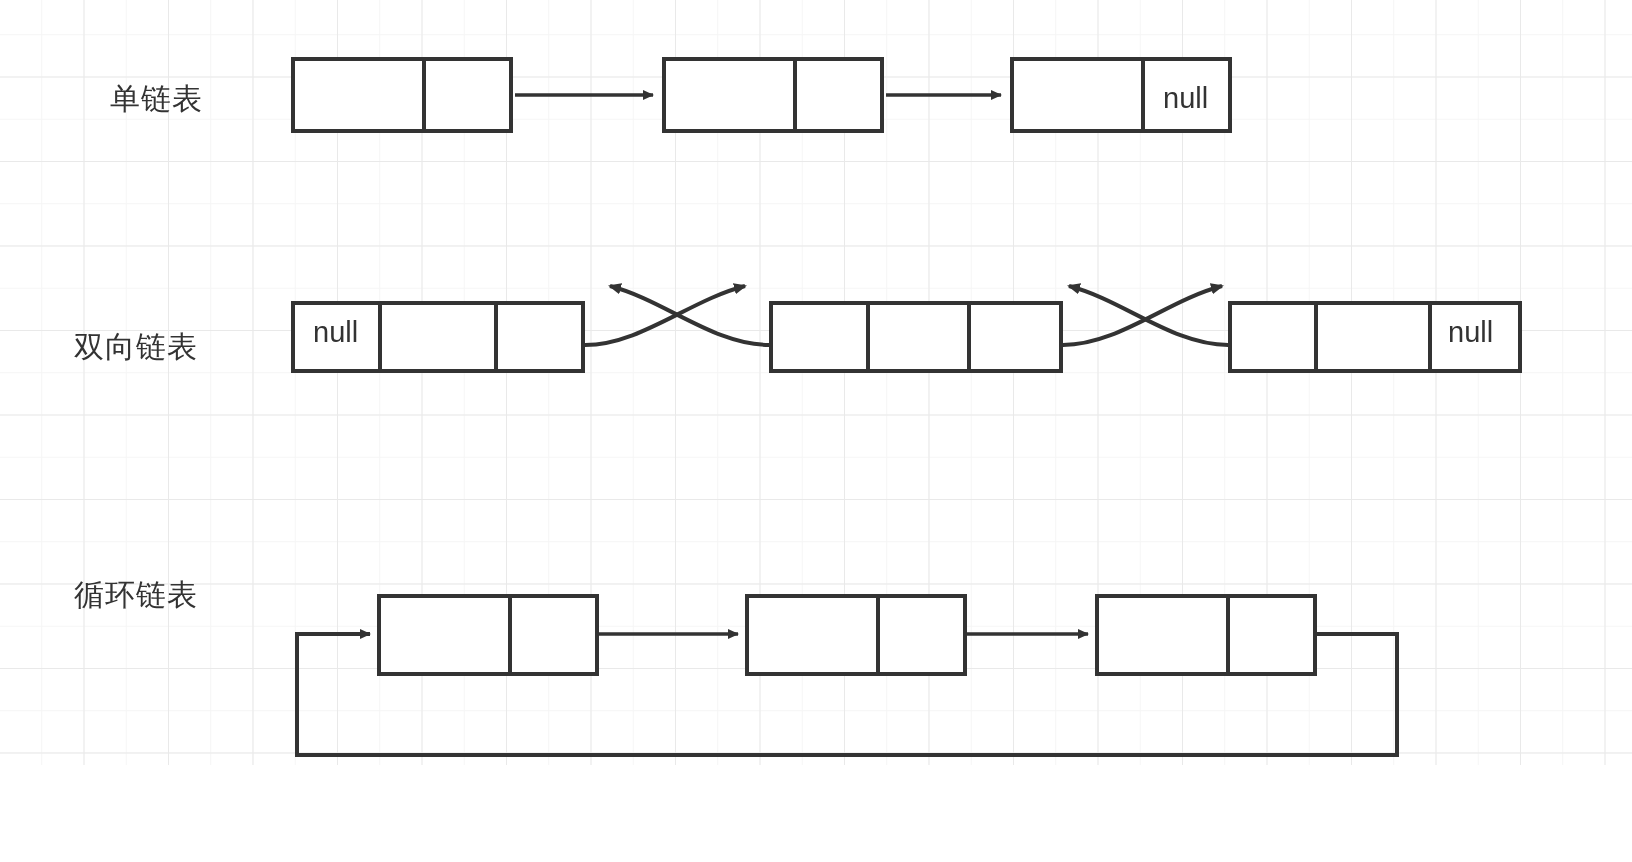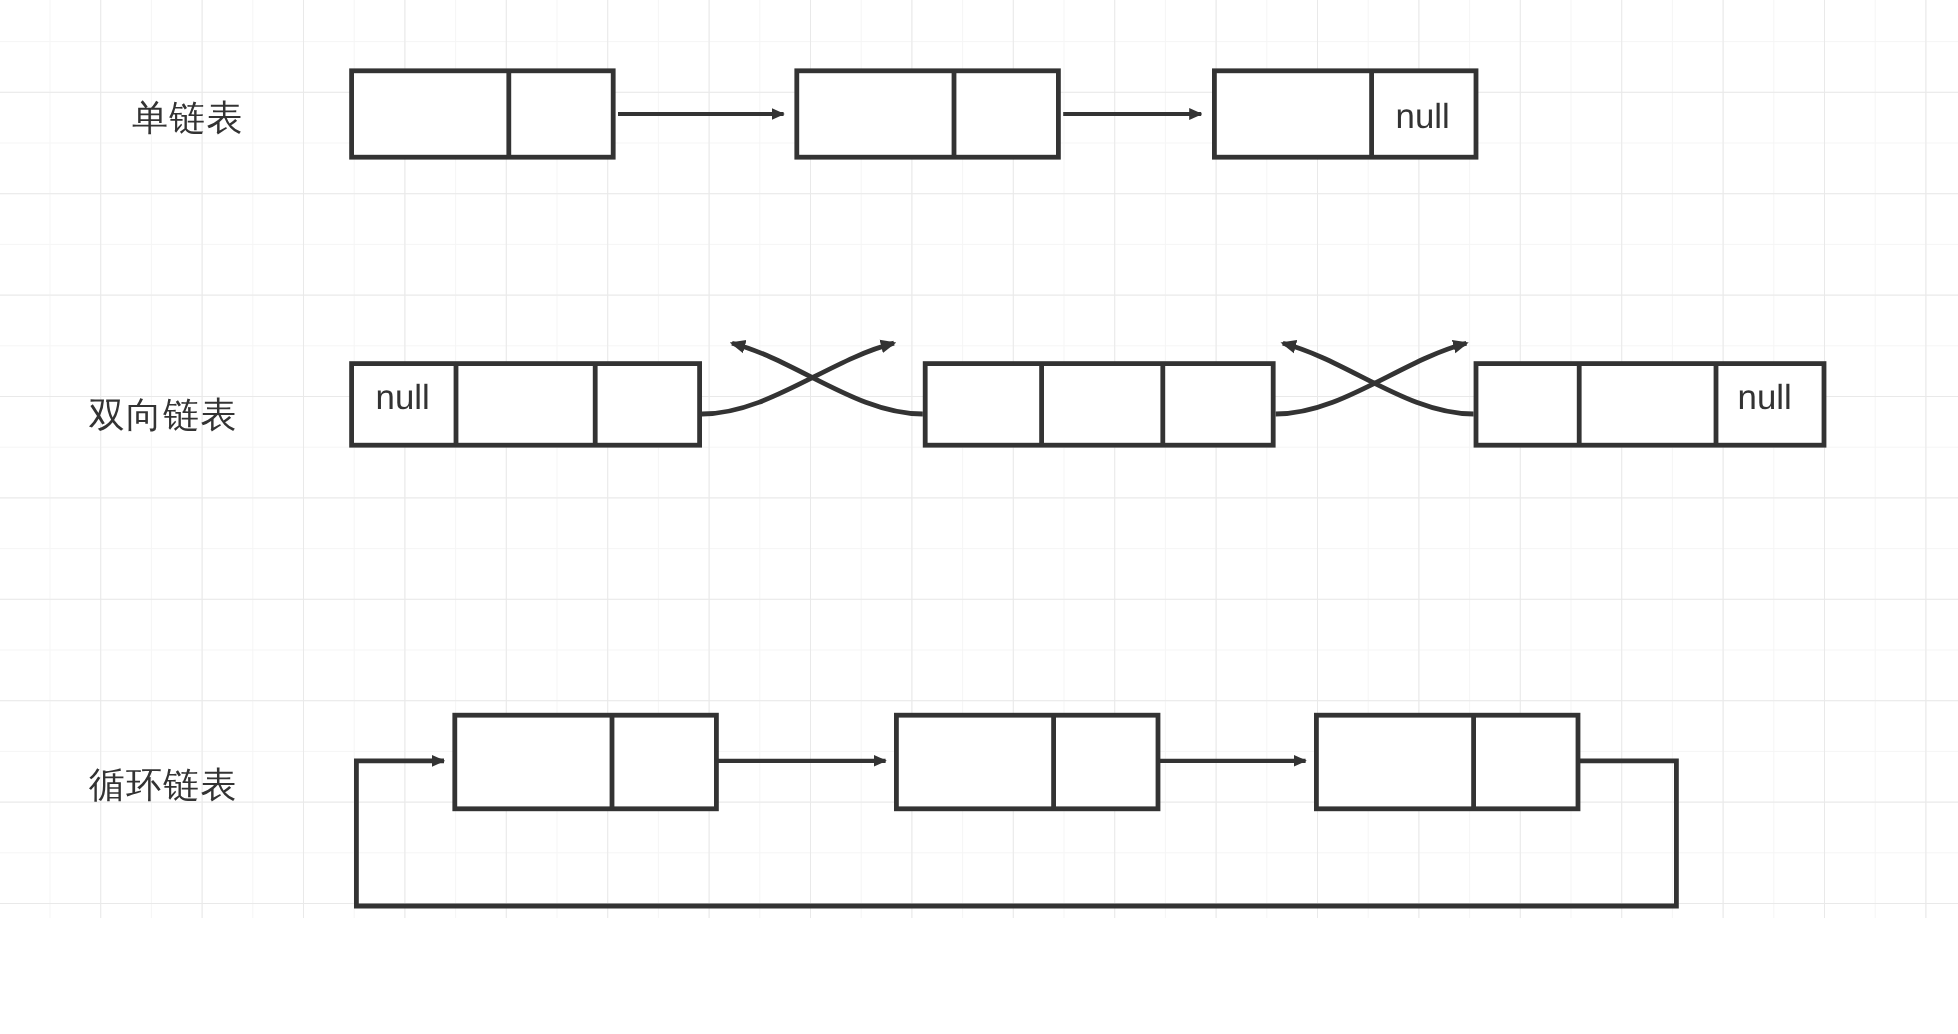--- a/index.html
+++ b/index.html
@@ -147,21 +147,21 @@
         <rect x="1097" y="596" width="218" height="78" fill="#ffffff" stroke="#333333" stroke-width="4"></rect>
         <line x1="1228" y1="596" x2="1228" y2="674" stroke="#333333" stroke-width="4"></line>
       </g>
     </g>
   </svg>
 
   <div class="row-label" style="left:110px; top:84px;">单链表</div>
 
   <div class="row-label" style="left:74px; top:332px;">双向链表</div>
 
-  <div class="row-label" style="left:74px; top:640px;">循环链表</div>
+  <div class="row-label" style="left:74px; top:580px;">循环链表</div>
 
   <div class="cell-text" style="left:1163px; top:84px;">null</div>
 
   <div class="cell-text" style="left:313px; top:318px;">null</div>
 
   <div class="cell-text" style="left:1448px; top:318px;">null</div>
 
 </div>
 
 </body></html>

